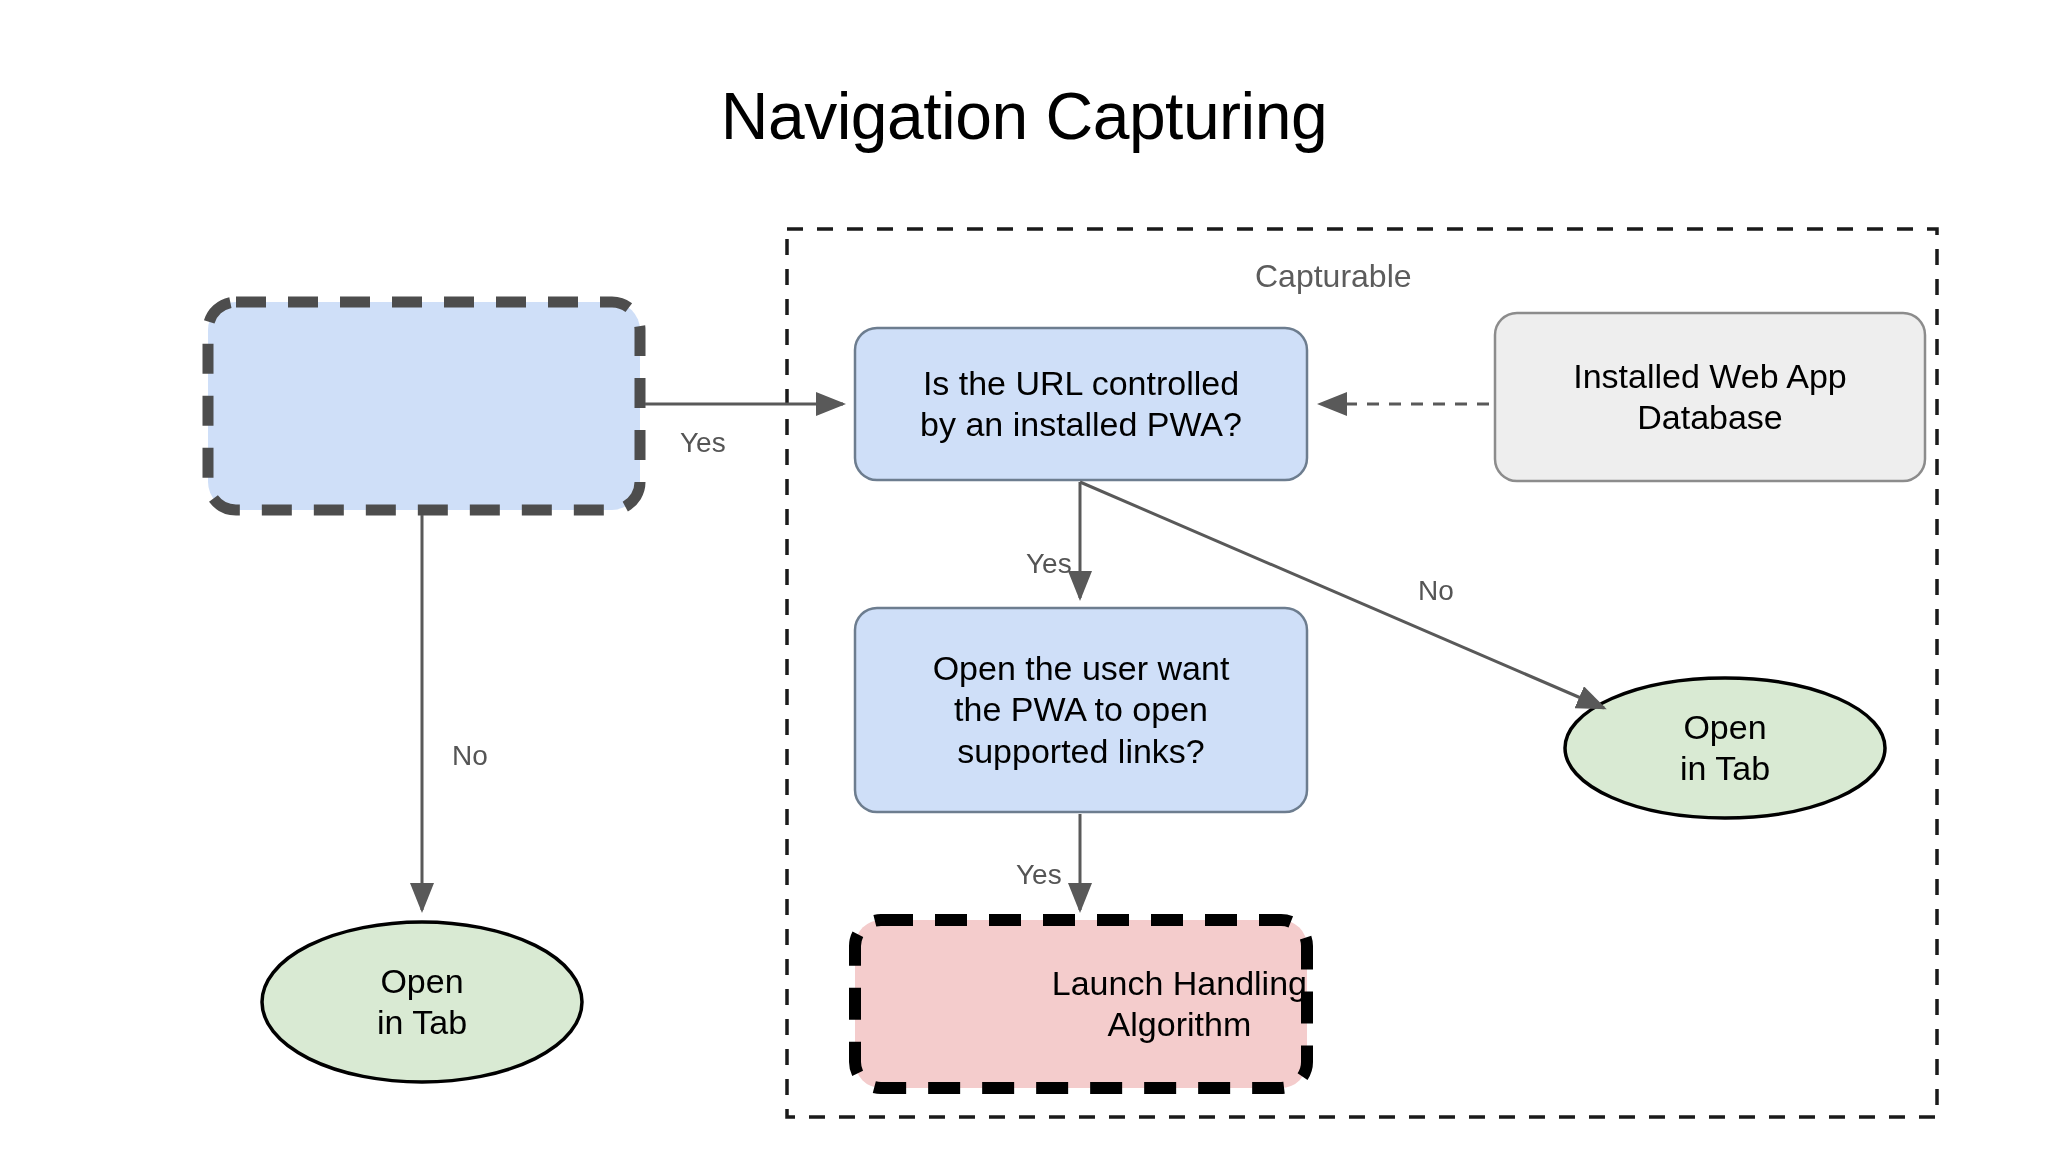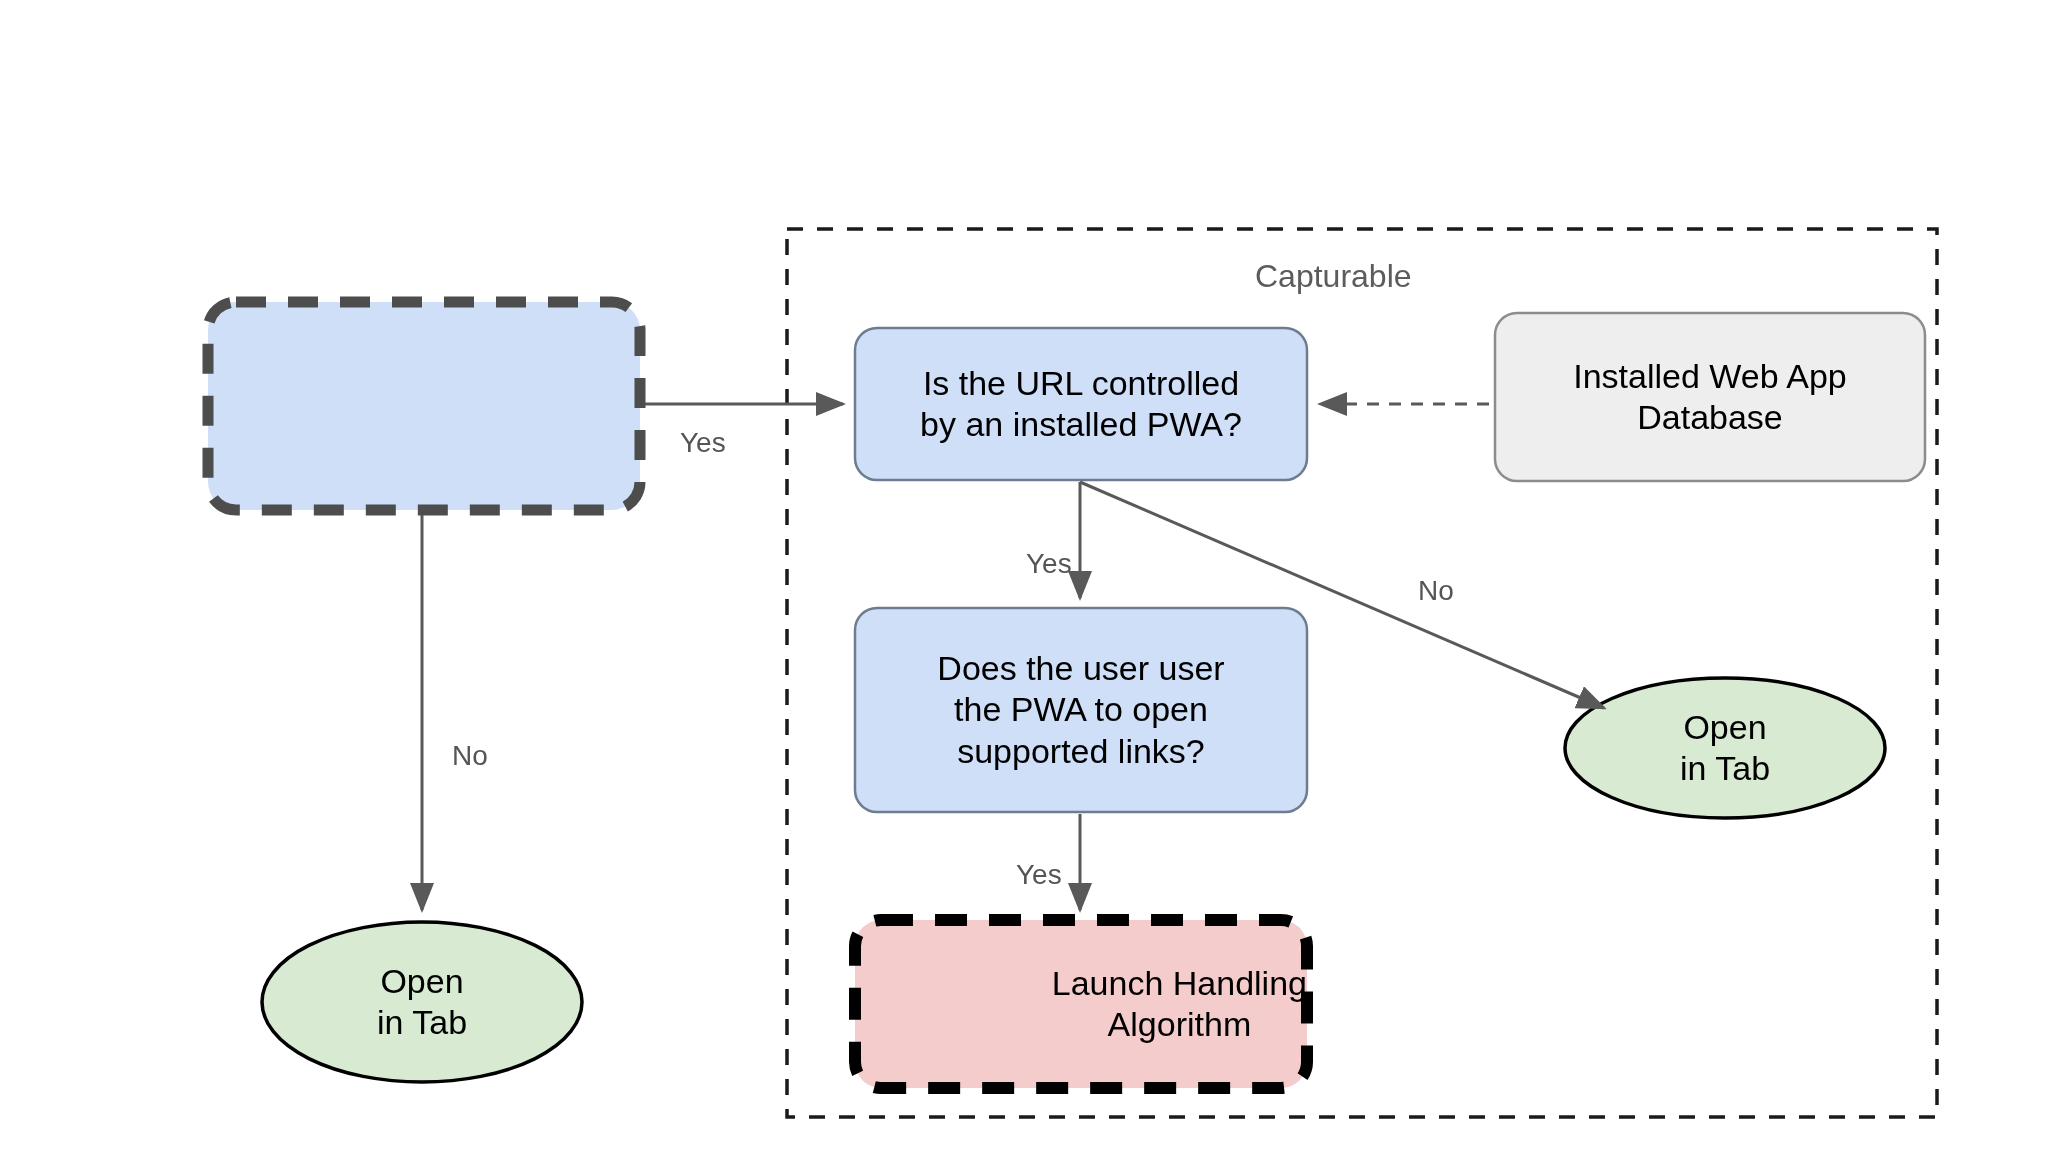--- a/index.html
+++ b/index.html
@@ -64,20 +64,21 @@
     color: #5c5c5c;
     font-family: "Liberation Sans", sans-serif;
     white-space: nowrap;
   }
 </style>
 </head>
 <body>
 
 <div id="canvas">
 
+  <div class="diagram-title">Navigation Capturing</div>
 
   <svg class="layer" viewBox="0 0 2048 1152">
     <defs>
       <marker id="arrowhead" markerWidth="10" markerHeight="8" refX="9" refY="4" orient="auto" markerUnits="strokeWidth">
         <path d="M0,0 L10,4 L0,8 z" fill="#595959"></path>
       </marker>
       <marker id="arrowheadDash" markerWidth="10" markerHeight="8" refX="9" refY="4" orient="auto" markerUnits="strokeWidth">
         <path d="M0,0 L10,4 L0,8 z" fill="#595959"></path>
       </marker>
     </defs>
@@ -123,21 +124,21 @@
 
   <div class="node-label" style="left:1495px; top:313px; width:430px; height:168px;">
     <div>
       <div>Installed Web App</div>
       <div>Database</div>
     </div>
   </div>
 
   <div class="node-label" style="left:855px; top:608px; width:452px; height:204px;">
     <div>
-      <div>Does the user user</div>
+      <div>Open the user want</div>
       <div>the PWA to open</div>
       <div>supported links?</div>
     </div>
   </div>
 
   <div class="node-label" style="left:855px; top:920px; width:452px; height:168px;justify-content:flex-end;">
     <div>
       <div>Launch Handling</div>
       <div>Algorithm</div>
     </div>

